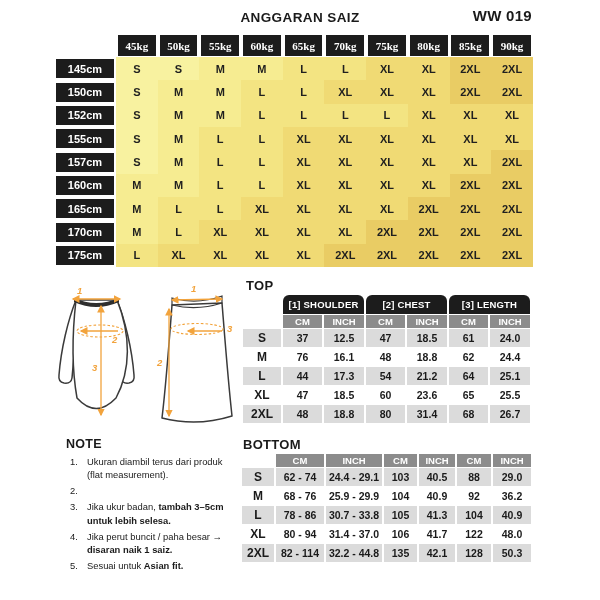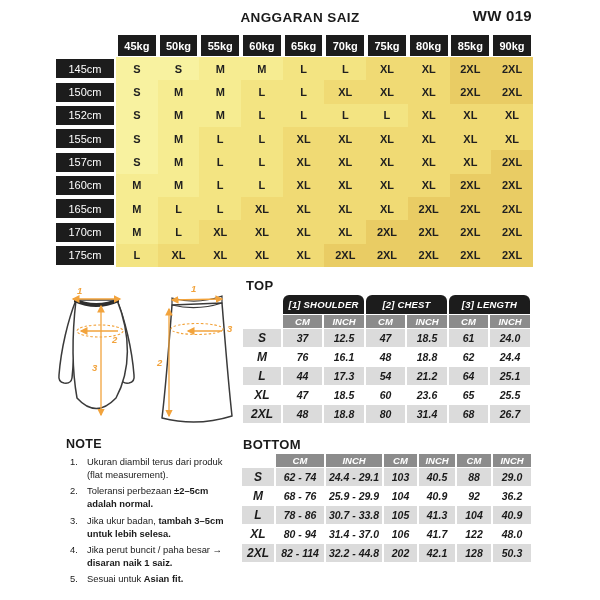--- a/index.html
+++ b/index.html
@@ -10,37 +10,37 @@
   #title{position:absolute;left:0;top:10px;width:600px;text-align:center;
          font-size:13.5px;font-weight:700;letter-spacing:.4px;}
   #code{position:absolute;top:7px;left:452px;width:80px;text-align:right;
         font-size:15px;font-weight:700;letter-spacing:.3px;}
 
   
   #weight-row{position:absolute;left:56px;top:35px;display:flex;}
   #weight-row .spacer{width:60px;}
   .wslot{width:41.7px;display:flex;justify-content:center;}
   .wbox{width:37.8px;height:21px;background:#1c1c1c;color:#fff;font-size:11px;font-weight:700;
-        display:flex;align-items:center;justify-content:center;}
+        display:flex;align-items:center;justify-content:center;font-family:Liberation Serif, serif;}
   #matrix-body{position:absolute;left:56px;top:57px;}
   .mrow{display:flex;height:23.35px;align-items:center;}
   .hslot{width:60px;display:flex;}
-  .hbox{width:58px;height:19px;background:#1c1c1c;color:#fff;font-size:11px;font-weight:400;
+  .hbox{width:58px;height:19px;background:#1c1c1c;color:#fff;font-size:11px;font-weight:700;
         display:flex;align-items:center;justify-content:center;}
   .mcell{width:41.7px;align-self:stretch;display:flex;align-items:center;justify-content:center;
          font-size:11px;font-weight:700;color:#1f1f1f;}
 
   
   .sec-heading{position:absolute;font-size:13px;font-weight:700;letter-spacing:.3px;}
   #top-heading{left:246px;top:278px;}
   #bottom-heading{left:243px;top:437px;text-align:right;}
   #note-heading{left:66px;top:437px;font-size:12.5px;}
 
   
-  table.mtable{position:absolute;border-collapse:separate;border-spacing:2px 1px;table-layout:fixed;font-style:italic;}
+  table.mtable{position:absolute;border-collapse:separate;border-spacing:2px 1px;table-layout:fixed;}
   #top-table{left:241px;top:294px;}
   #bottom-table{left:240px;top:453px;}
   .mtable td{padding:0;text-align:center;vertical-align:middle;overflow:hidden;white-space:nowrap;}
   .mtable td.pill{background:#1c1c1c;color:#fff;font-size:9.5px;font-weight:700;
                   height:19px;border-radius:6px 6px 0 0;letter-spacing:.2px;}
   .mtable td.unit{background:#8c8c8c;color:#fff;font-size:9.5px;font-weight:700;height:13px;}
   .mtable td.empty{background:transparent;}
   .mtable tr.odd td{background:#dbdbdb;}
   .mtable tr.even td{background:#ffffff;}
   .mtable td.sz{font-size:12px;font-weight:700;}
@@ -371,37 +371,36 @@
           <td class="val">31.4 - 37.0</td>
           <td class="val">106</td>
           <td class="val">41.7</td>
           <td class="val">122</td>
           <td class="val">48.0</td>
         </tr>
         <tr class="odd">
           <td class="sz">2XL</td>
           <td class="val">82 - 114</td>
           <td class="val">32.2 - 44.8</td>
-          <td class="val">202</td>
+          <td class="val">135</td>
           <td class="val">42.1</td>
           <td class="val">128</td>
           <td class="val">50.3</td>
         </tr>
       </tbody>
     </table>
 
   <div id="note-heading" class="sec-heading">NOTE</div>
   <div id="note-list">
       <div class="note-item">
         <span class="nnum">1.</span>
         <span class="ntext"><span>Ukuran diambil terus dari produk (flat measurement).</span><span class="nbold"></span></span>
       </div>
       <div class="note-item">
         <span class="nnum">2.</span>
-        <span class="ntext"><span>Toleransi perbezaan </span><span class="nbold">±2–5cm adalah normal.</span></span>
       </div>
       <div class="note-item">
         <span class="nnum">3.</span>
         <span class="ntext"><span>Jika ukur badan, </span><span class="nbold">tambah 3–5cm untuk lebih selesa.</span></span>
       </div>
       <div class="note-item">
         <span class="nnum">4.</span>
         <span class="ntext"><span>Jika perut buncit / paha besar → </span><span class="nbold">disaran naik 1 saiz.</span></span>
       </div>
       <div class="note-item">

